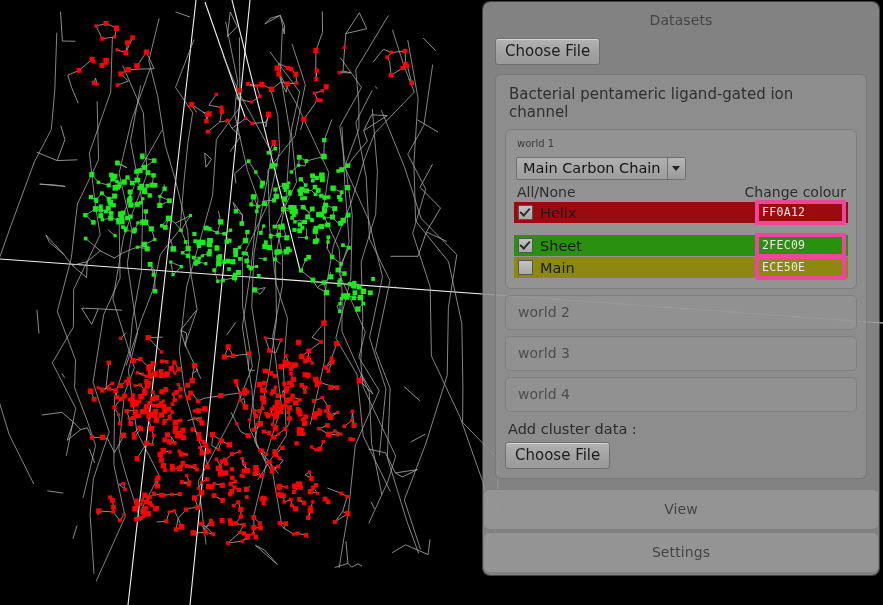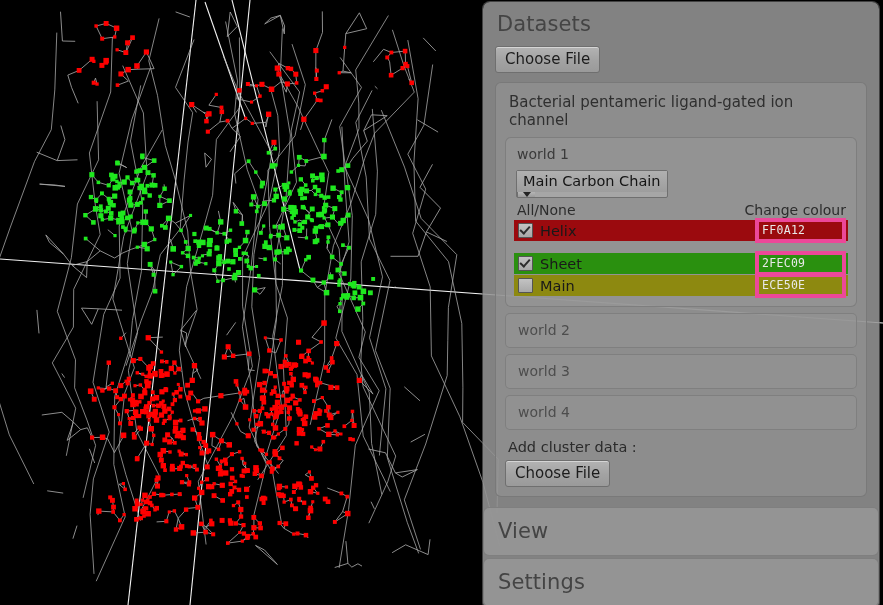--- a/index.html
+++ b/index.html
@@ -20,27 +20,28 @@
   #control-panel{
     position:absolute;left:483px;top:2px;width:396px;
     border-radius:7px;
     background:rgba(148,148,148,0.88);
     box-shadow:0 0 0 1px rgba(110,110,110,0.6);
     padding:0;
   }
   .accordion-section{ }
   .acc-header{
     color:#444;
-    font-size:21px;
+    font-size:14px;
     padding:11px 14px 12px 14px;
     border-radius:6px;
     background:rgba(150,150,150,0.92);
     border:1px solid rgba(122,122,122,0.85);
     margin:0 0 2px 0;
     letter-spacing:.1px;
+    text-align:center;
   }
   .acc-header.top{
     border:none;background:transparent;margin:0;
     padding:10px 14px 10px 14px;
   }
   .acc-body{ padding:0 12px 10px 12px; }
 
   
   .file-btn{
     display:inline-block;
@@ -65,37 +66,37 @@
   .group-title{
     font-size:15px;color:#2f2f2f;
     padding:2px 2px 8px 4px;
   }
   .subgroup{
     border:1px solid rgba(125,125,125,.95);
     border-radius:6px;
     background:rgba(155,155,155,0.45);
     padding:7px 8px 9px 8px;
   }
-  .world-title{ font-size:14px;color:#3a3a3a;padding:1px 2px 8px 3px; }
+  .world-title{ font-size:10px;color:#3a3a3a;padding:1px 2px 8px 3px; }
 
   .collapsed-world{
     border:1px solid rgba(125,125,125,.9);
     border-radius:5px;
     background:rgba(150,150,150,0.45);
     color:#4d4d4d;font-size:14px;
     padding:8px 10px 9px 12px;
     margin-top:6px;
     cursor:pointer;
   }
 
   
   .select-wrap{
     display:inline-flex;align-items:stretch;
     border:1px solid #6f6f6f;border-radius:2px;
-    background:#a6a6a6;margin:0 0 3px 2px;flex-direction:column;
+    background:#a6a6a6;margin:0 0 3px 2px;
   }
   .select-label{
     font-size:14.5px;color:#141414;padding:2px 6px 3px 6px;
     background:linear-gradient(180deg,#b0b0b0,#9d9d9d);
     white-space:nowrap;
   }
   .select-arrow{
     width:17px;border-left:1px solid #6f6f6f;
     background:linear-gradient(180deg,#b6b6b6,#9a9a9a);
     display:flex;align-items:center;justify-content:center;

